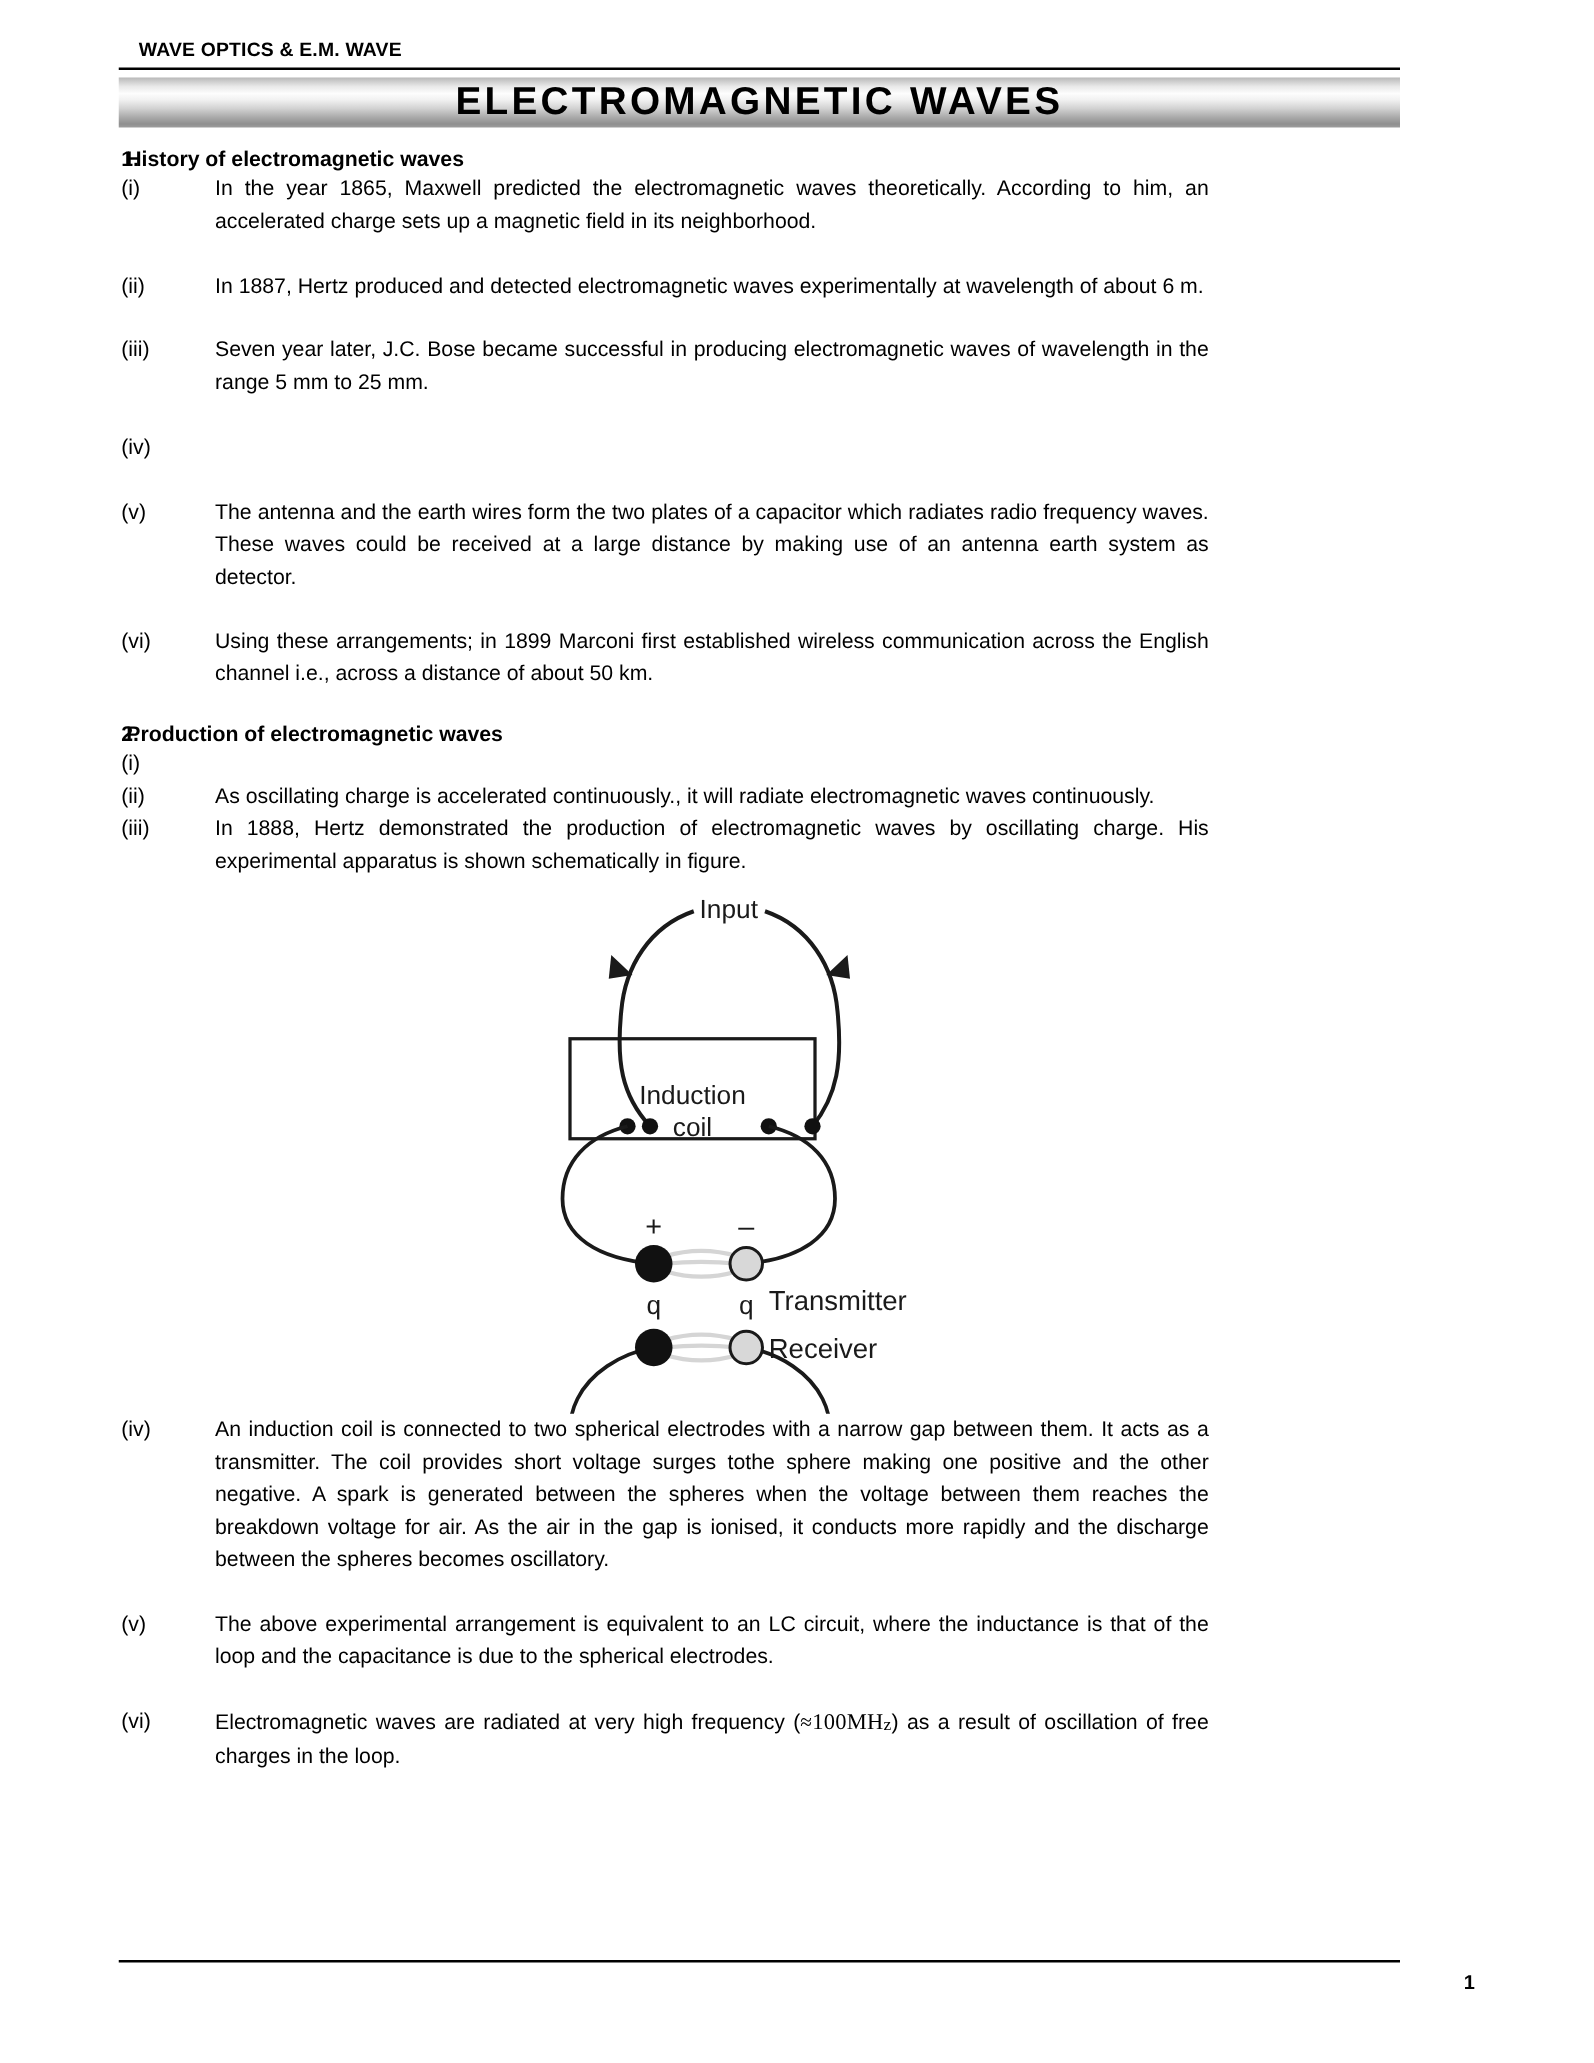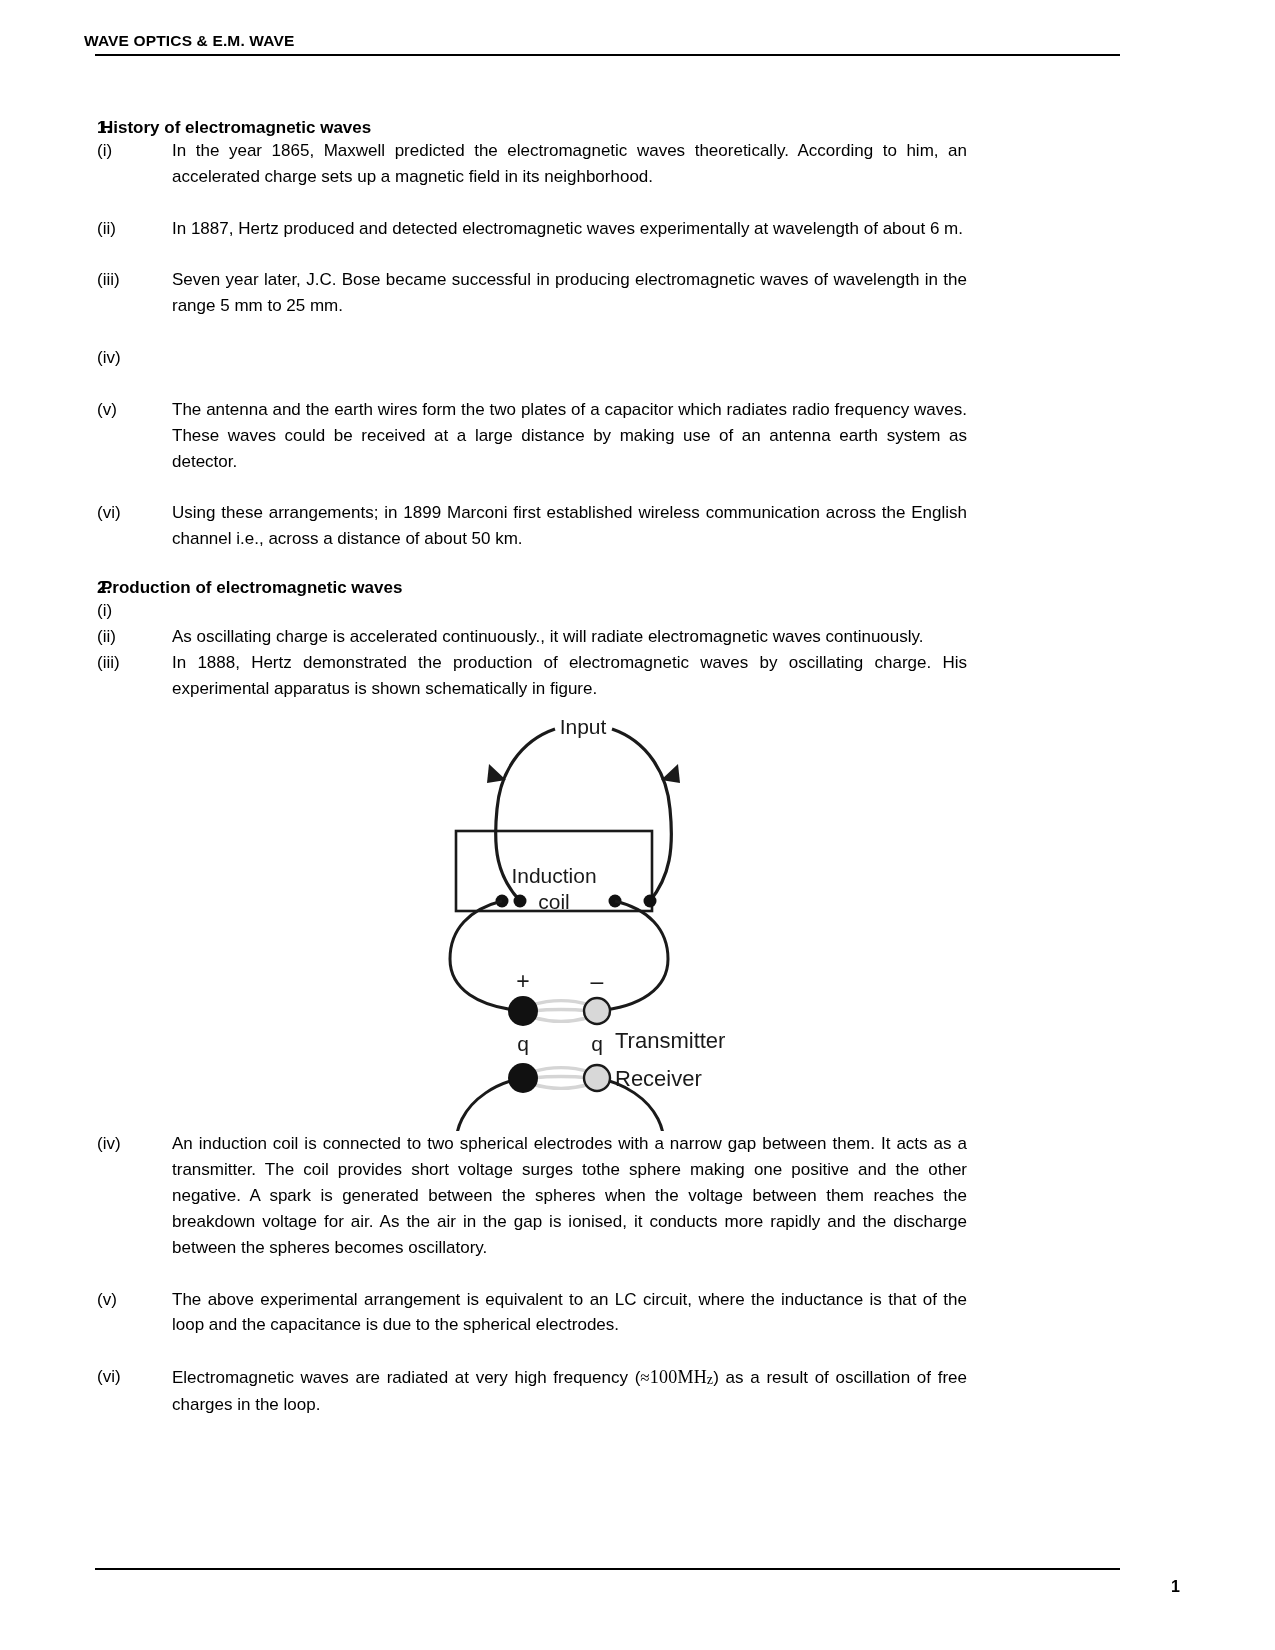--- a/index.html
+++ b/index.html
@@ -19,21 +19,21 @@
     position: absolute;
     left: 0; top: 0;
     width: 1275px;
     height: 1650px;
     padding: 0;
   }
 
   
   .running-head {
     position: absolute;
-    left: 84px;
+    left: 111px;
     top: 32px;
     font-size: 15.5px;
     font-weight: bold;
     letter-spacing: 0.15px;
   }
   .head-rule {
     position: absolute;
     left: 95px;
     top: 54px;
     width: 1025px;
@@ -158,20 +158,23 @@
   }
 </style>
 </head>
 <body>
 
 <div class="page">
 
   <div class="running-head">WAVE OPTICS &amp; E.M. WAVE</div>
   <div class="head-rule"></div>
 
+  <div class="title-banner">
+    <span class="title-text">ELECTROMAGNETIC  WAVES</span>
+  </div>
 
   <div class="content">
 
     <div class="sec-head">
       <span class="num">1.</span>
       <span class="ttl">History of electromagnetic waves</span>
     </div>
 
     <div class="item">
       <span class="marker">(i)</span>

